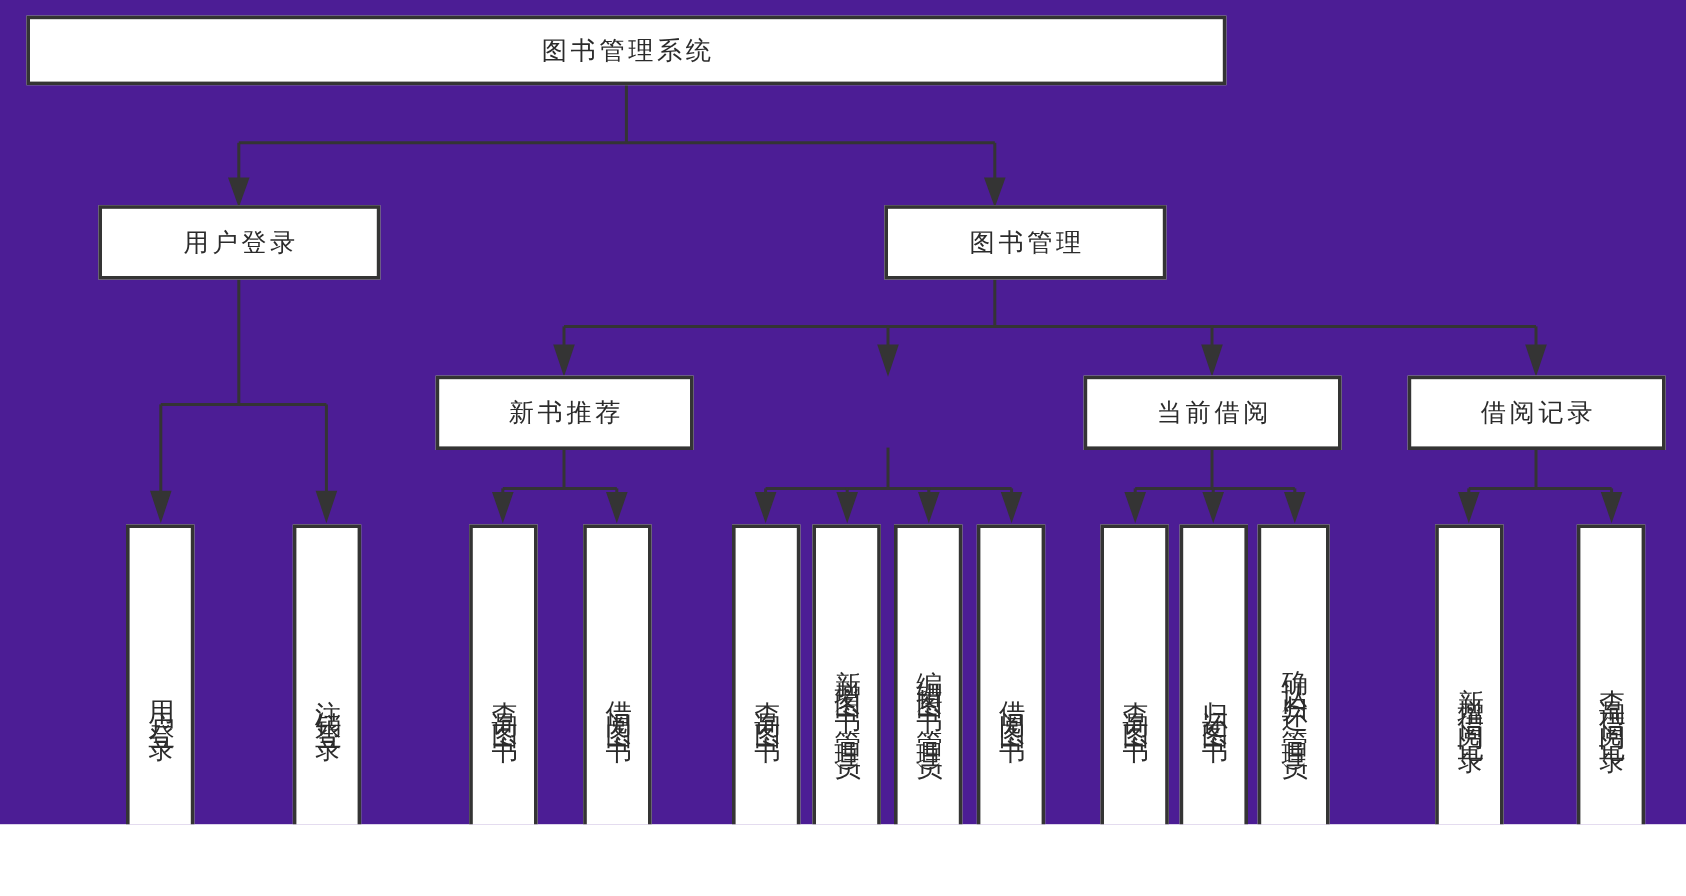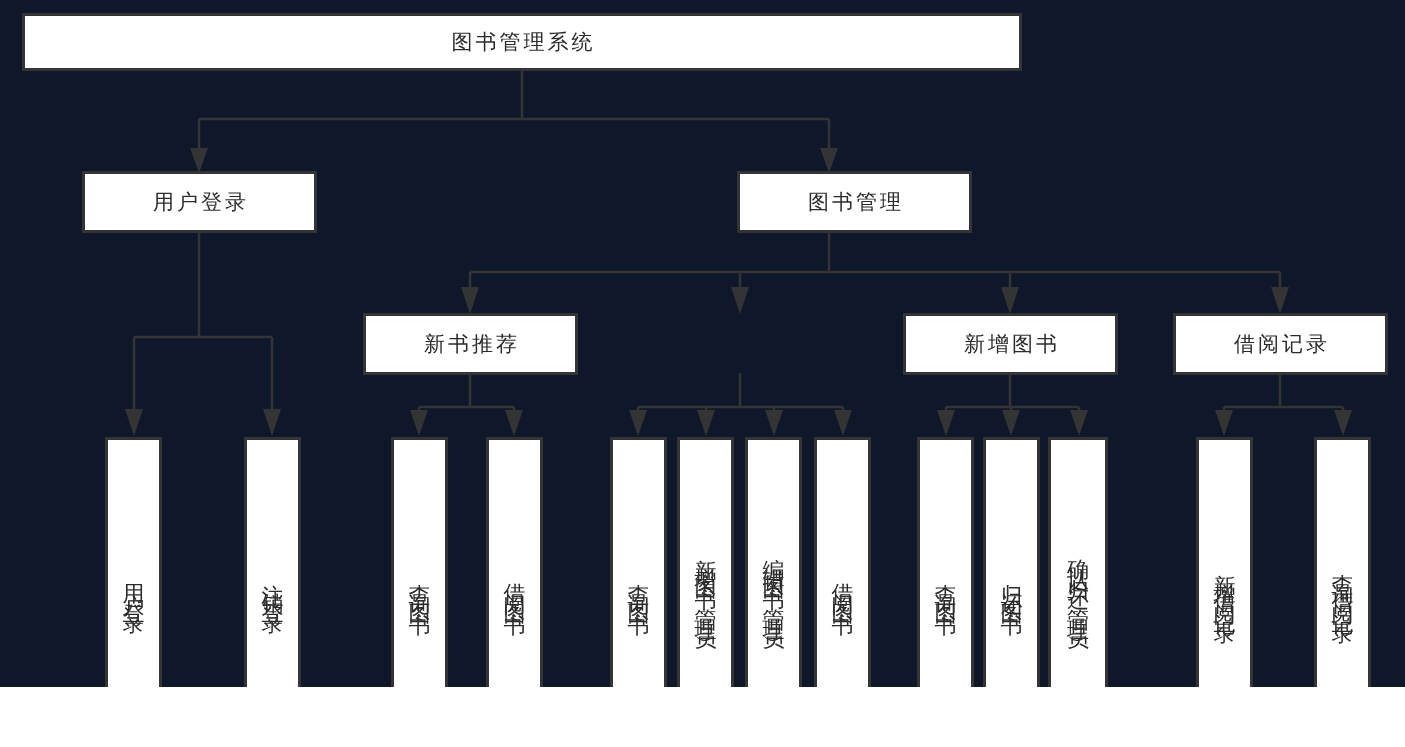--- a/index.html
+++ b/index.html
@@ -3,21 +3,21 @@
 <meta charset="utf-8">
 <style>
   * { margin: 0; padding: 0; box-sizing: border-box; }
   html, body { background: #ffffff; }
   body { font-family: "DejaVu Sans", "Liberation Sans", sans-serif; }
 
   .canvas {
     position: relative;
     width: 1405px;
     height: 687px;
-    background: #0f172a;
+    background: #4c1d95;
     overflow: hidden;
   }
 
   svg.connectors {
     position: absolute;
     left: 0; top: 0;
     width: 1405px; height: 747px;
   }
 
   .box {
@@ -172,21 +172,21 @@
     <span class="h-label">用户登录</span>
   </div>
   <div class="box node-book-mgmt">
     <span class="h-label">图书管理</span>
   </div>
 
   <div class="box node-l3 node-new-book-rec">
     <span class="h-label">新书推荐</span>
   </div>
   <div class="box node-l3 node-current-borrow">
-    <span class="h-label">新增图书</span>
+    <span class="h-label">当前借阅</span>
   </div>
   <div class="box node-l3 node-borrow-records">
     <span class="h-label">借阅记录</span>
   </div>
 
   <div class="box leaf leaf-user-login">
     <span class="v-label">用户登录</span>
   </div>
   <div class="box leaf leaf-logout">
     <span class="v-label">注销登录</span>

